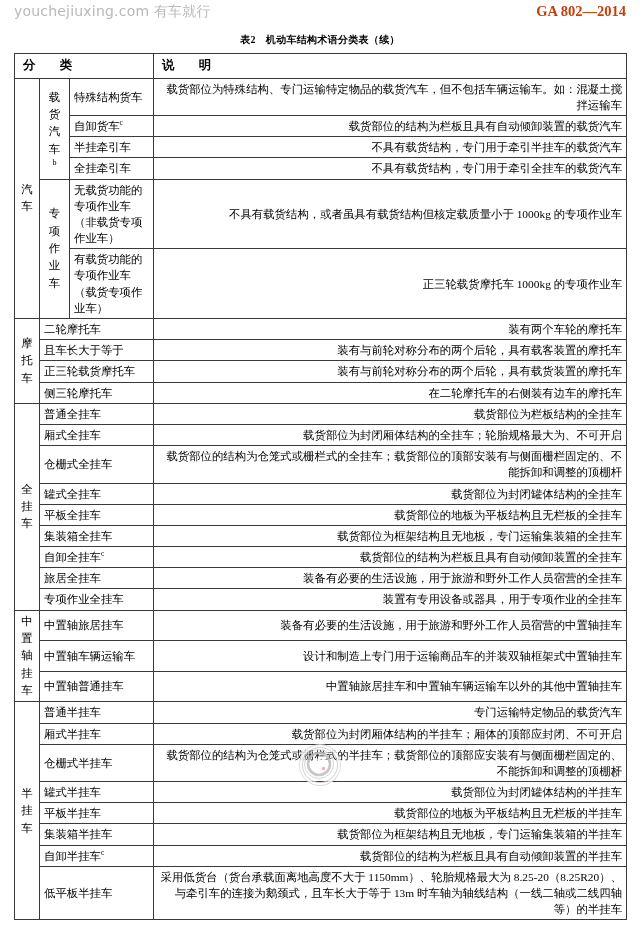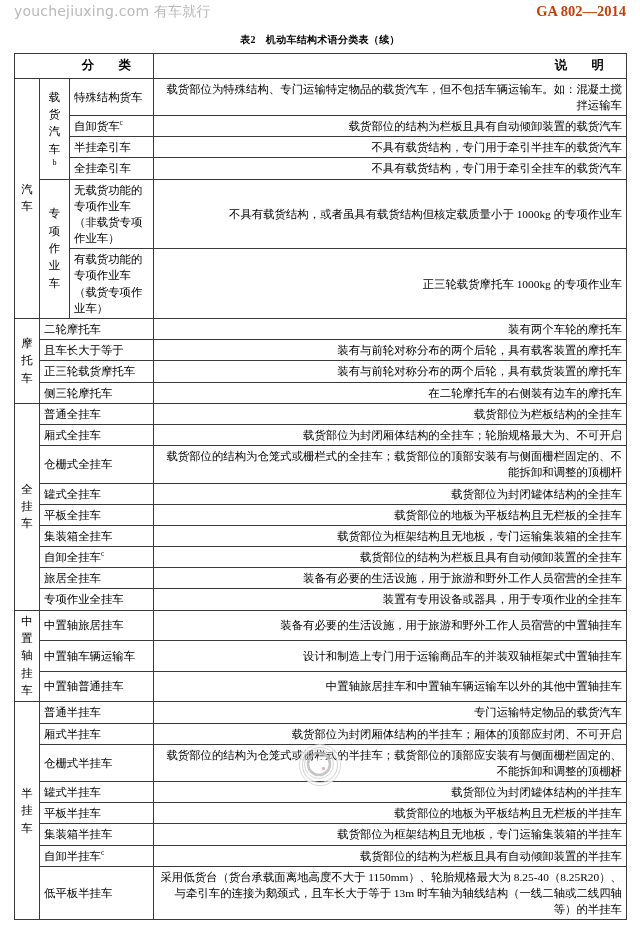--- a/index.html
+++ b/index.html
@@ -65,26 +65,26 @@
     font-size: 11.4px;
     line-height: 1.42;
   }
   table.spec th, table.spec td {
     border: 1px solid #3a3a3a;
     padding: 2px 4px;
     vertical-align: middle;
     word-break: break-all;
   }
   table.spec thead th {
-    text-align: right;
+    text-align: left;
     font-weight: bold;
     font-size: 12.4px;
     letter-spacing: 6px;
     text-indent: 6px;
-    padding: 3px 16px;
+    padding: 3px 2px;
   }
   
   col.c1 { width: 25px; }
   col.c2 { width: 30px; }
   col.c3 { width: 84px; }
   col.c4 { width: 473px; }
 
   
   td.vlabel {
     text-align: center;
@@ -343,21 +343,21 @@
         <tr>
           <td class="name" colspan="2">集装箱半挂车</td>
           <td class="desc">载货部位为框架结构且无地板，专门运输集装箱的半挂车</td>
         </tr>
         <tr>
           <td class="name" colspan="2">自卸半挂车<sup>c</sup></td>
           <td class="desc">载货部位的结构为栏板且具有自动倾卸装置的半挂车</td>
         </tr>
         <tr>
           <td class="name" colspan="2">低平板半挂车</td>
-          <td class="desc">采用低货台（货台承载面离地高度不大于 1150mm）、轮胎规格最大为 8.25-40（8.25R20）、与牵引车的连接为鹅颈式，且车长大于等于 13m 时车轴为轴线结构（一线二轴或二线四轴等）的半挂车</td>
+          <td class="desc">采用低货台（货台承载面离地高度不大于 1150mm）、轮胎规格最大为 8.25-20（8.25R20）、与牵引车的连接为鹅颈式，且车长大于等于 13m 时车轴为轴线结构（一线二轴或二线四轴等）的半挂车</td>
         </tr>
       </tbody>
   </table>
 
   <div class="footer">
     <div class="seal">
       <svg width="32" height="32" viewBox="0 0 32 32" aria-hidden="true">
         <circle cx="16" cy="16" r="14.5" fill="none" stroke="#cfcfcf" stroke-width="1"></circle>
         <circle cx="16" cy="16" r="11" fill="none" stroke="#bdbdbd" stroke-width="2.6"></circle>
         <circle cx="11.5" cy="11.5" r="1.7" fill="#ffffff"></circle>

